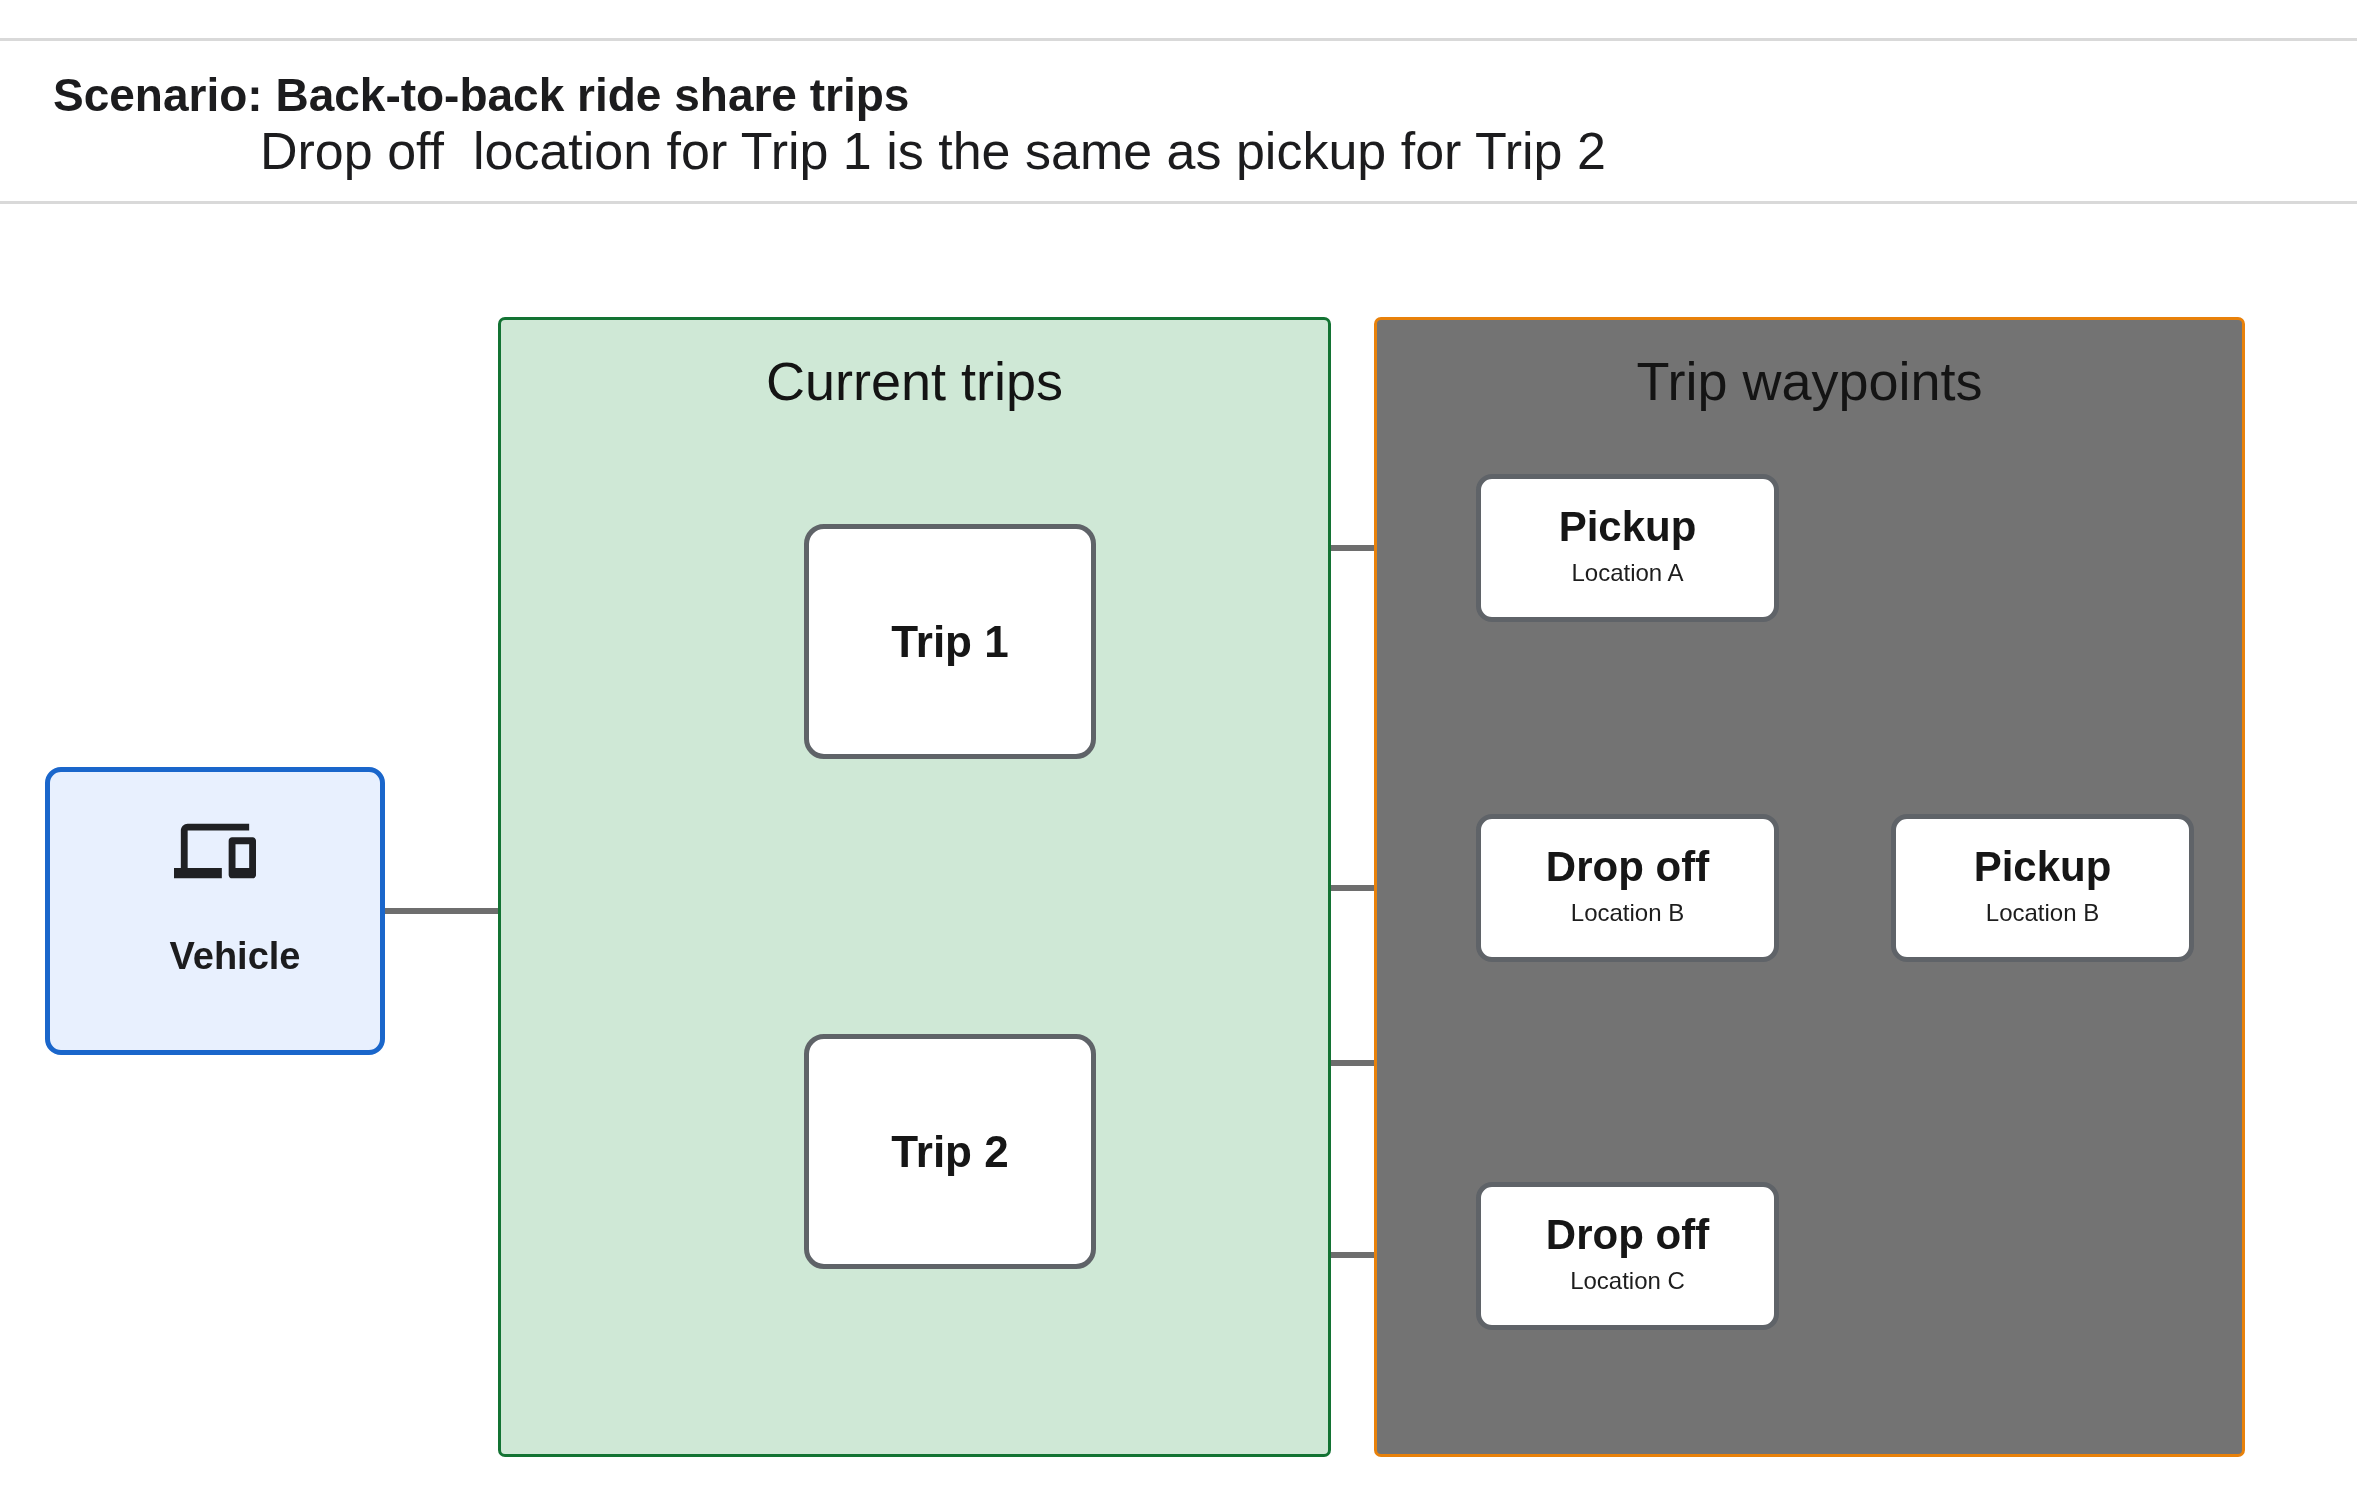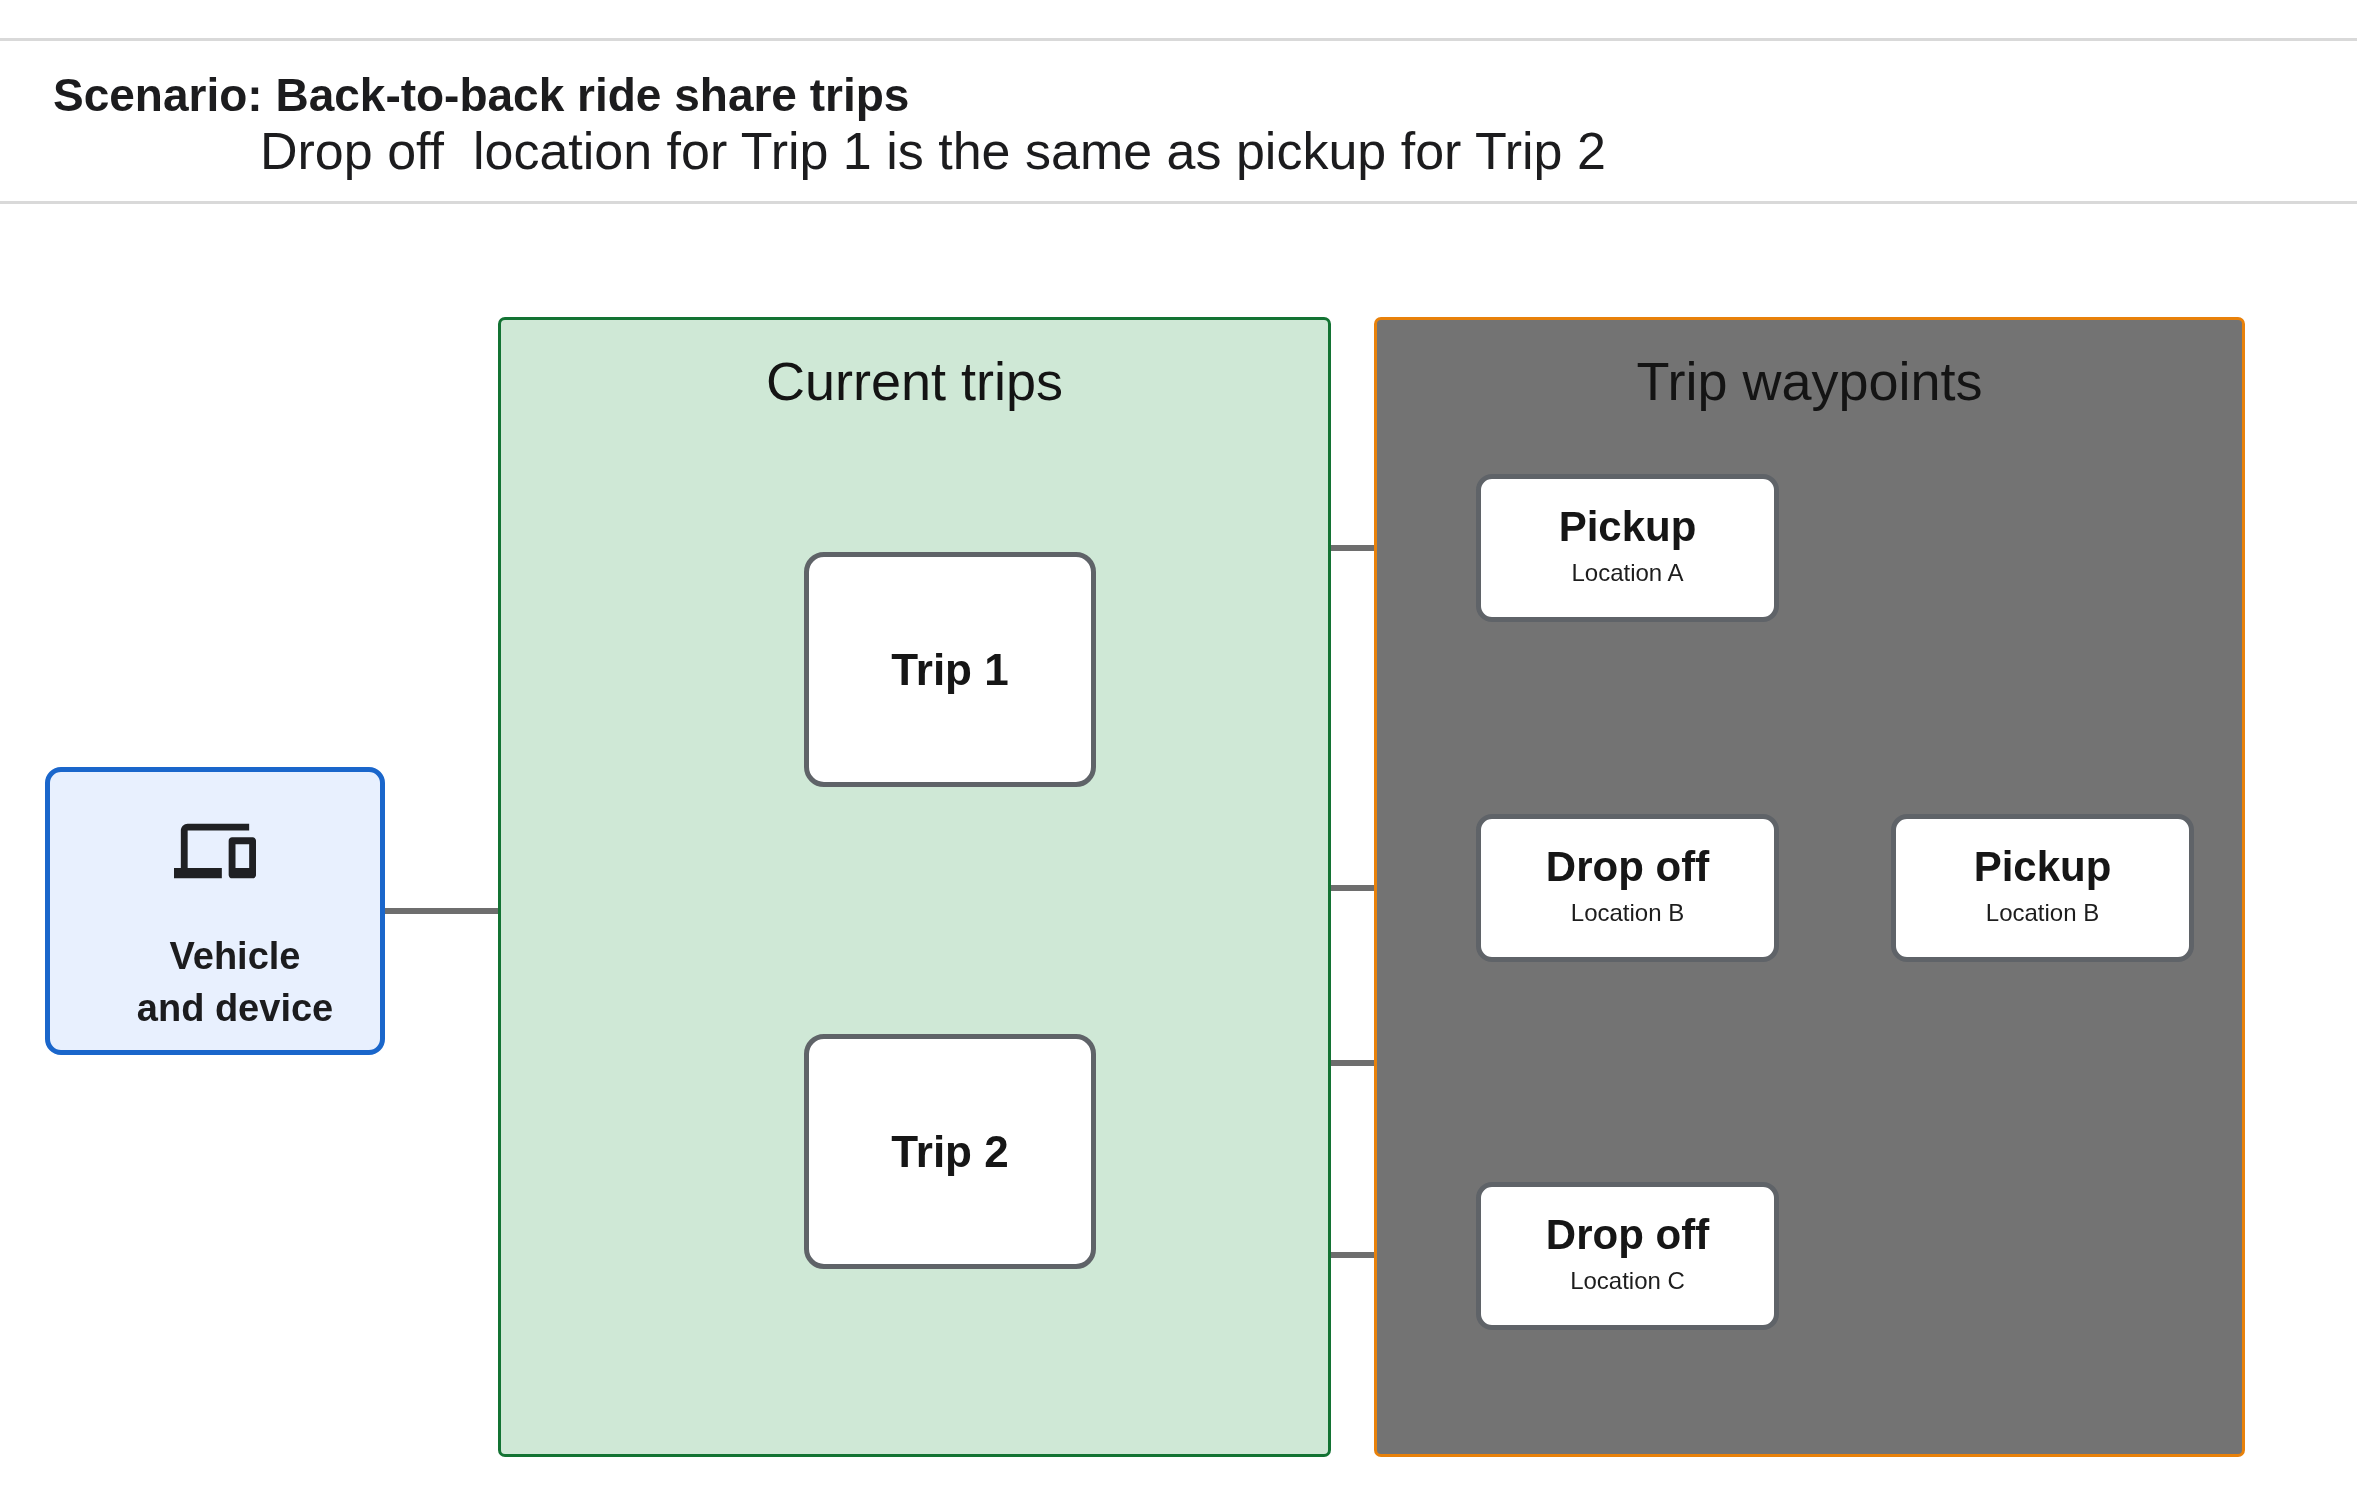--- a/index.html
+++ b/index.html
@@ -72,21 +72,21 @@
 <div class="connector" style="left:1253px;top:885px;width:191px;height:6px;"></div>
 <div class="connector" style="left:2003px;top:960px;width:6px;height:106px;"></div>
 <div class="connector" style="left:1253px;top:1060px;width:756px;height:6px;"></div>
 <div class="connector" style="left:1253px;top:1060px;width:6px;height:198px;"></div>
 <div class="connector" style="left:1062px;top:1148px;width:197px;height:6px;"></div>
 <div class="connector" style="left:1253px;top:1252px;width:191px;height:6px;"></div>
 
 <div class="group current">
   <div class="group-header">Current trips</div>
 </div>
-<div class="node trip-node" style="top:552px;">
+<div class="node trip-node" style="top:524px;">
   <div class="trip-label">Trip 1</div>
 </div>
 <div class="node trip-node" style="top:1034px;">
   <div class="trip-label">Trip 2</div>
 </div>
 
 <div class="group waypoints">
   <div class="group-header">Trip waypoints</div>
 </div>
 <div class="node wp-node" style="left:1442px;top:474px;">
@@ -107,15 +107,14 @@
 </div>
 
 <div class="vehicle-node">
   <span class="vehicle-icon">
     <svg width="82" height="82" viewBox="0 0 24 24" aria-hidden="true">
       <path fill="#1f2023" d="M4 6h18V4H4c-1.1 0-2 .9-2 2v11H0v3h14v-3H4V6zm19 2h-6c-.55 0-1 .45-1 1v10c0 .55.45 1 1 1h6c.55 0 1-.45 1-1V9c0-.55-.45-1-1-1zm-1 9h-4v-7h4v7z"></path>
     </svg>
   </span>
   <div class="vehicle-label">
     <div>Vehicle</div>
-    <div>and device</div>
   </div>
 </div>
 
 </body></html>

